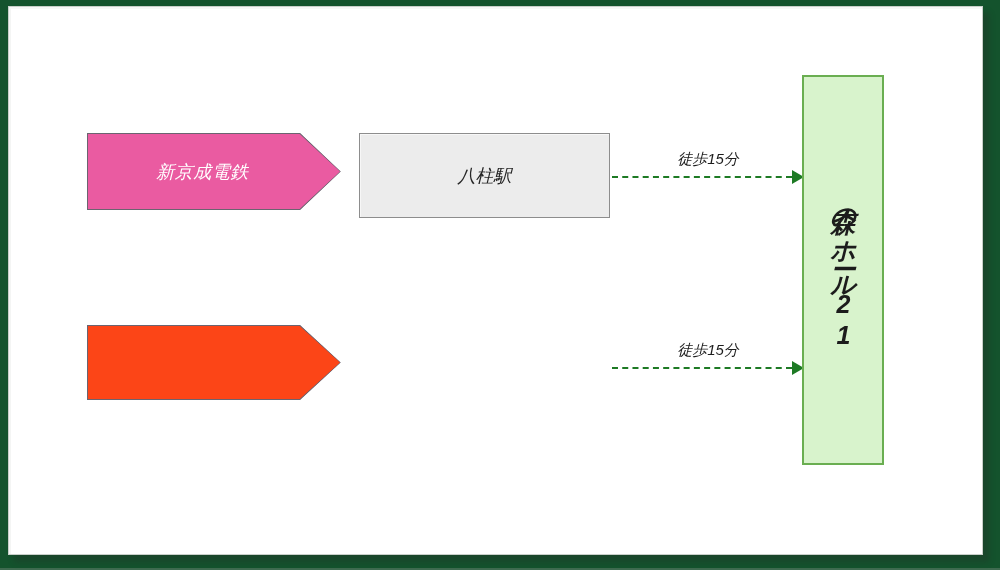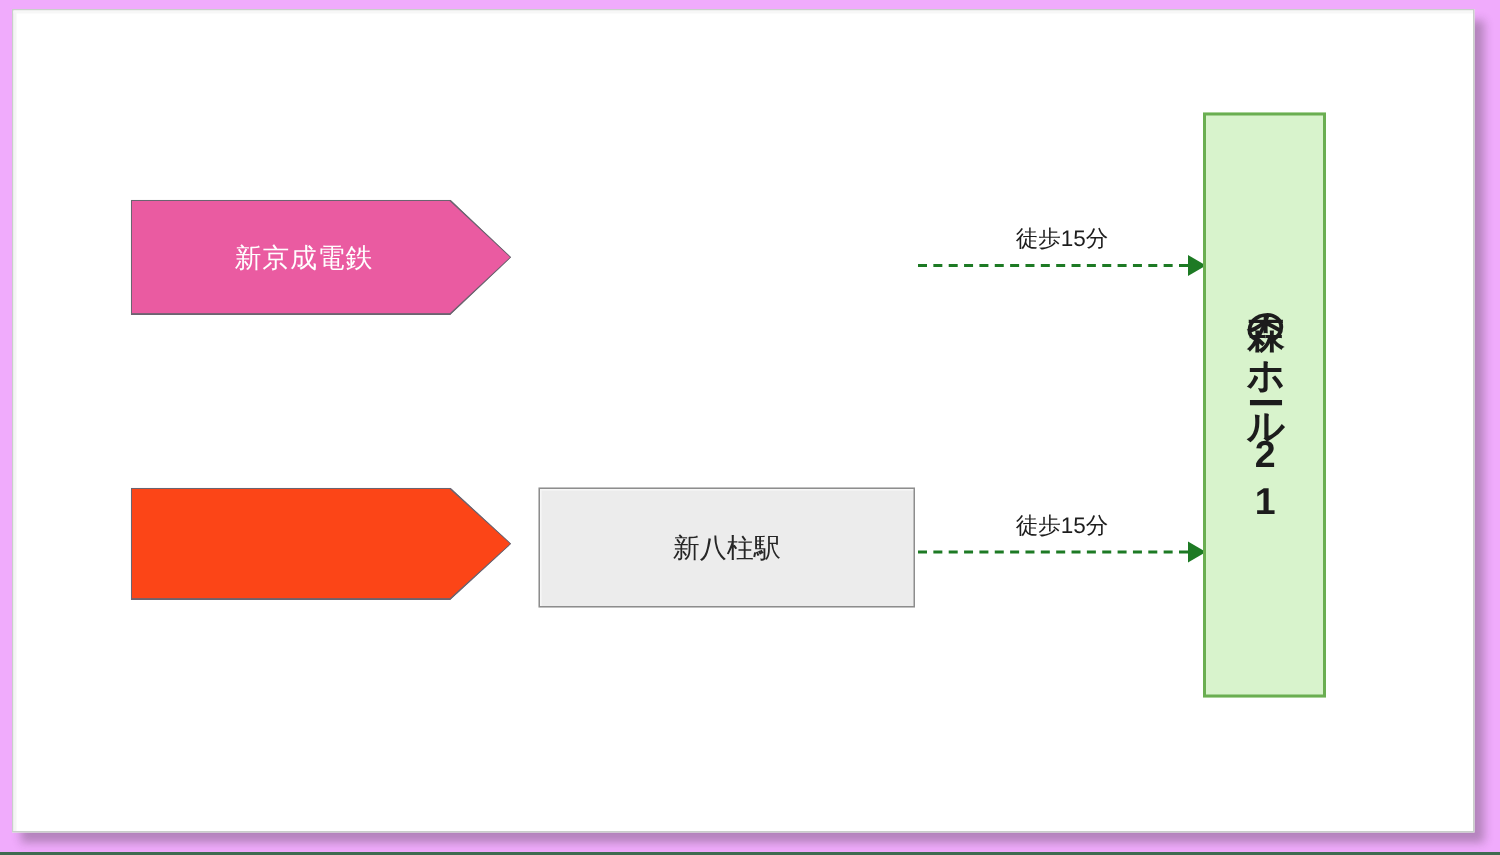--- a/index.html
+++ b/index.html
@@ -12,21 +12,22 @@
     background: #3f6b50;
     font-family: "Liberation Sans", "DejaVu Sans", sans-serif;
     overflow: hidden;
   }
 
   
   #frame {
     position: absolute;
     left: 0; top: 0;
     width: 1000px; height: 568px;
-    background: #f0abfc;
+    background: #14532d;
+    font-style: italic;
   }
   #page {
     position: absolute;
     left: 8px; top: 6px;
     width: 975px; height: 549px;
     background: #ffffff;
     border: 1px solid #c9cfca;
     box-sizing: border-box;
     box-shadow: 6px 7px 6px rgba(40,40,40,0.30);
   }
@@ -190,24 +191,24 @@
       <span class="chev-border"></span>
       <span class="chev-fill"></span>
       <span class="chev-label">新京成電鉄</span>
     </div>
 
     <div class="chev" id="chev-musashino">
       <span class="chev-border"></span>
       <span class="chev-fill"></span>
     </div>
 
-
-    <div class="station-box" id="station-shinyabashira">
-      <span>新八柱駅</span>
-    </div>
+    <div class="station-box" id="station-yabashira">
+      <span>八柱駅</span>
+    </div>
+
 
     <div class="walk-link" id="walk-top">
       <span class="walk-label">徒歩15分</span>
       <span class="walk-line"></span>
       <span class="walk-head"></span>
     </div>
 
     <div class="walk-link" id="walk-bottom">
       <span class="walk-label">徒歩15分</span>
       <span class="walk-line"></span>

